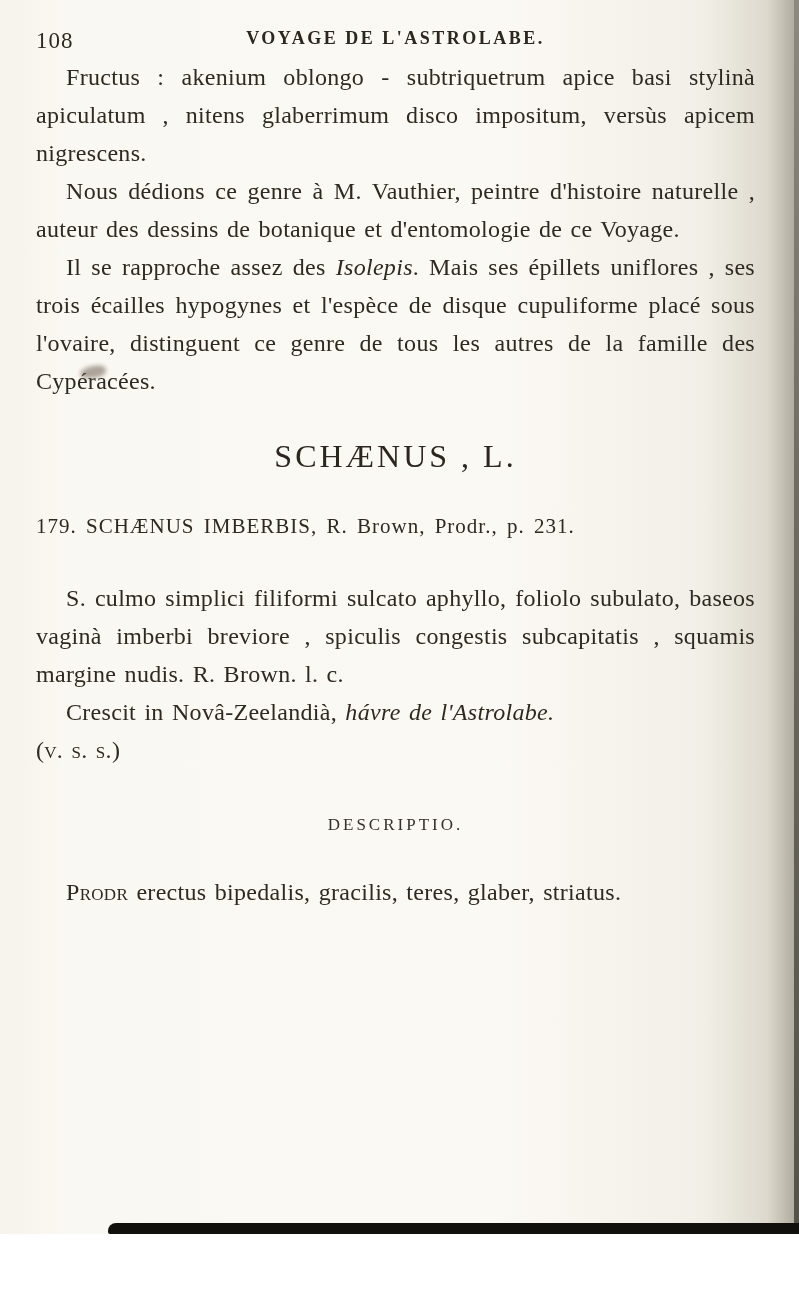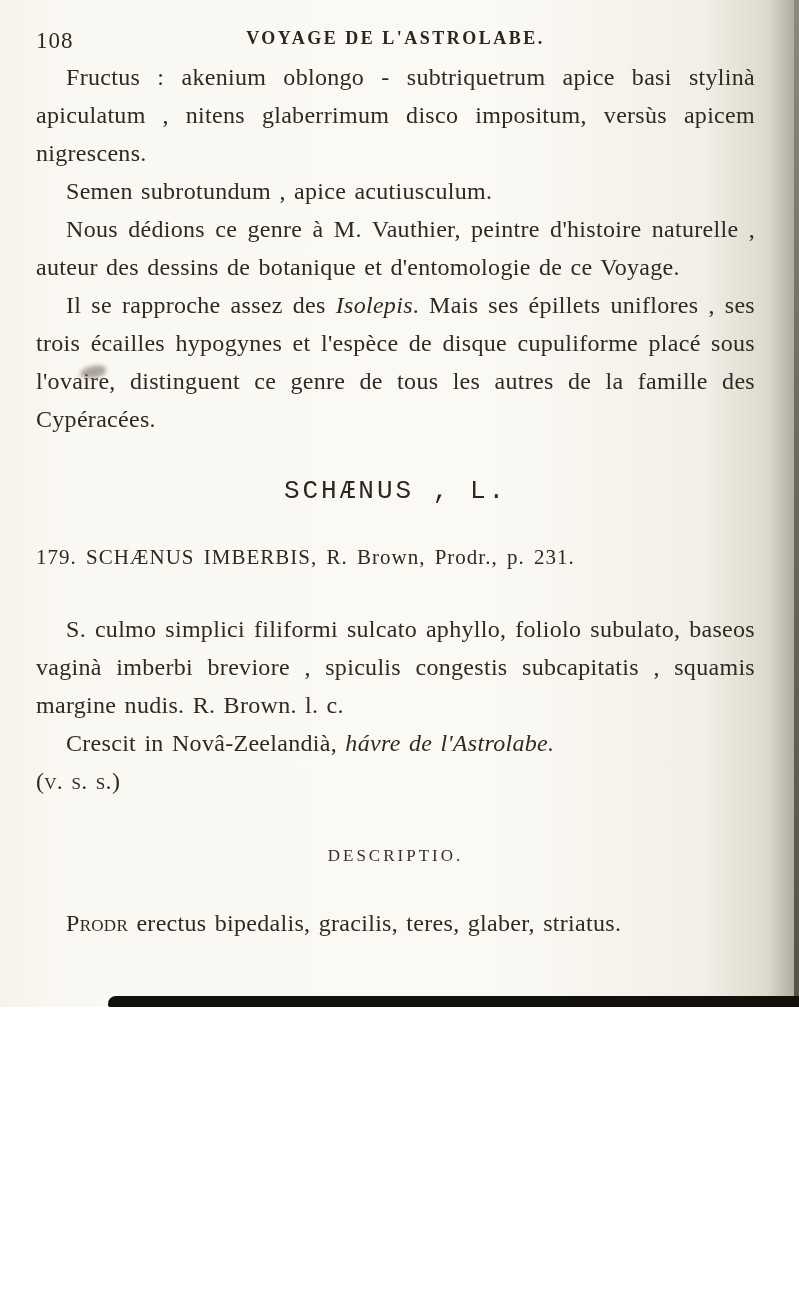--- a/index.html
+++ b/index.html
@@ -3,21 +3,21 @@
 <meta charset="utf-8">
 <style>
   html, body {
     margin: 0;
     padding: 0;
     background: #ffffff;
   }
   .page {
     position: relative;
     width: 799px;
-    height: 1007px;
+    height: 1234px;
     box-sizing: border-box;
     overflow: hidden;
     background: linear-gradient(90deg,
       #f6f3ec 0%,
       #faf8f2 8%,
       #fbf9f4 62%,
       #f2efe7 88%,
       #ddd9cd 96%,
       #a9a599 100%);
     font-family: "Liberation Serif", "DejaVu Serif", serif;
@@ -60,24 +60,23 @@
     margin-bottom: 34px;
     text-align: center;
     font-size: 17px;
     letter-spacing: 3px;
     color: #35302a;
   }
   .genus-heading {
     margin-top: 38px;
     margin-bottom: 32px;
     text-align: center;
-    font-size: 26px;
+    font-size: 32px;
     letter-spacing: 3px;
     color: #2b2720;
-    font-family: Liberation Mono, monospace;
   }
   .species-heading {
     font-size: 21px;
     letter-spacing: 1px;
     margin-bottom: 34px;
     text-indent: 0;
     word-spacing: 3px;
   }
   .italic {
     font-style: italic;
@@ -126,21 +125,20 @@
 
   <div class="page-header">
     <span class="page-number">108</span>
     <span class="running-title">VOYAGE DE L'ASTROLABE.</span>
   </div>
 
   <div class="content">
 
     <p class="body-para">Fructus : akenium oblongo - subtriquetrum apice basi stylinà apiculatum , nitens glaberrimum disco impositum, versùs apicem nigrescens.</p>
 
-    <p class="body-para">Semen subrotundum , apice acutiusculum.</p>
 
 
 
     <p class="body-para">Nous dédions ce genre à M. Vauthier, peintre d'histoire naturelle , auteur des dessins de botanique et d'entomologie de ce Voyage.</p>
 
     <p class="body-para"><span>Il se rapproche assez des </span><span class="italic">Isolepis</span><span>. Mais ses épillets uniflores , ses trois écailles hypogynes et l'espèce de disque cupuliforme placé sous l'ovaire, distinguent ce genre de tous les autres de la famille des Cypéracées.</span></p>
 
     <p class="genus-heading">SCHÆNUS , L.</p>
 
     <p class="body-para species-heading">179. SCHÆNUS IMBERBIS, R. Brown, Prodr., p. 231.</p>

